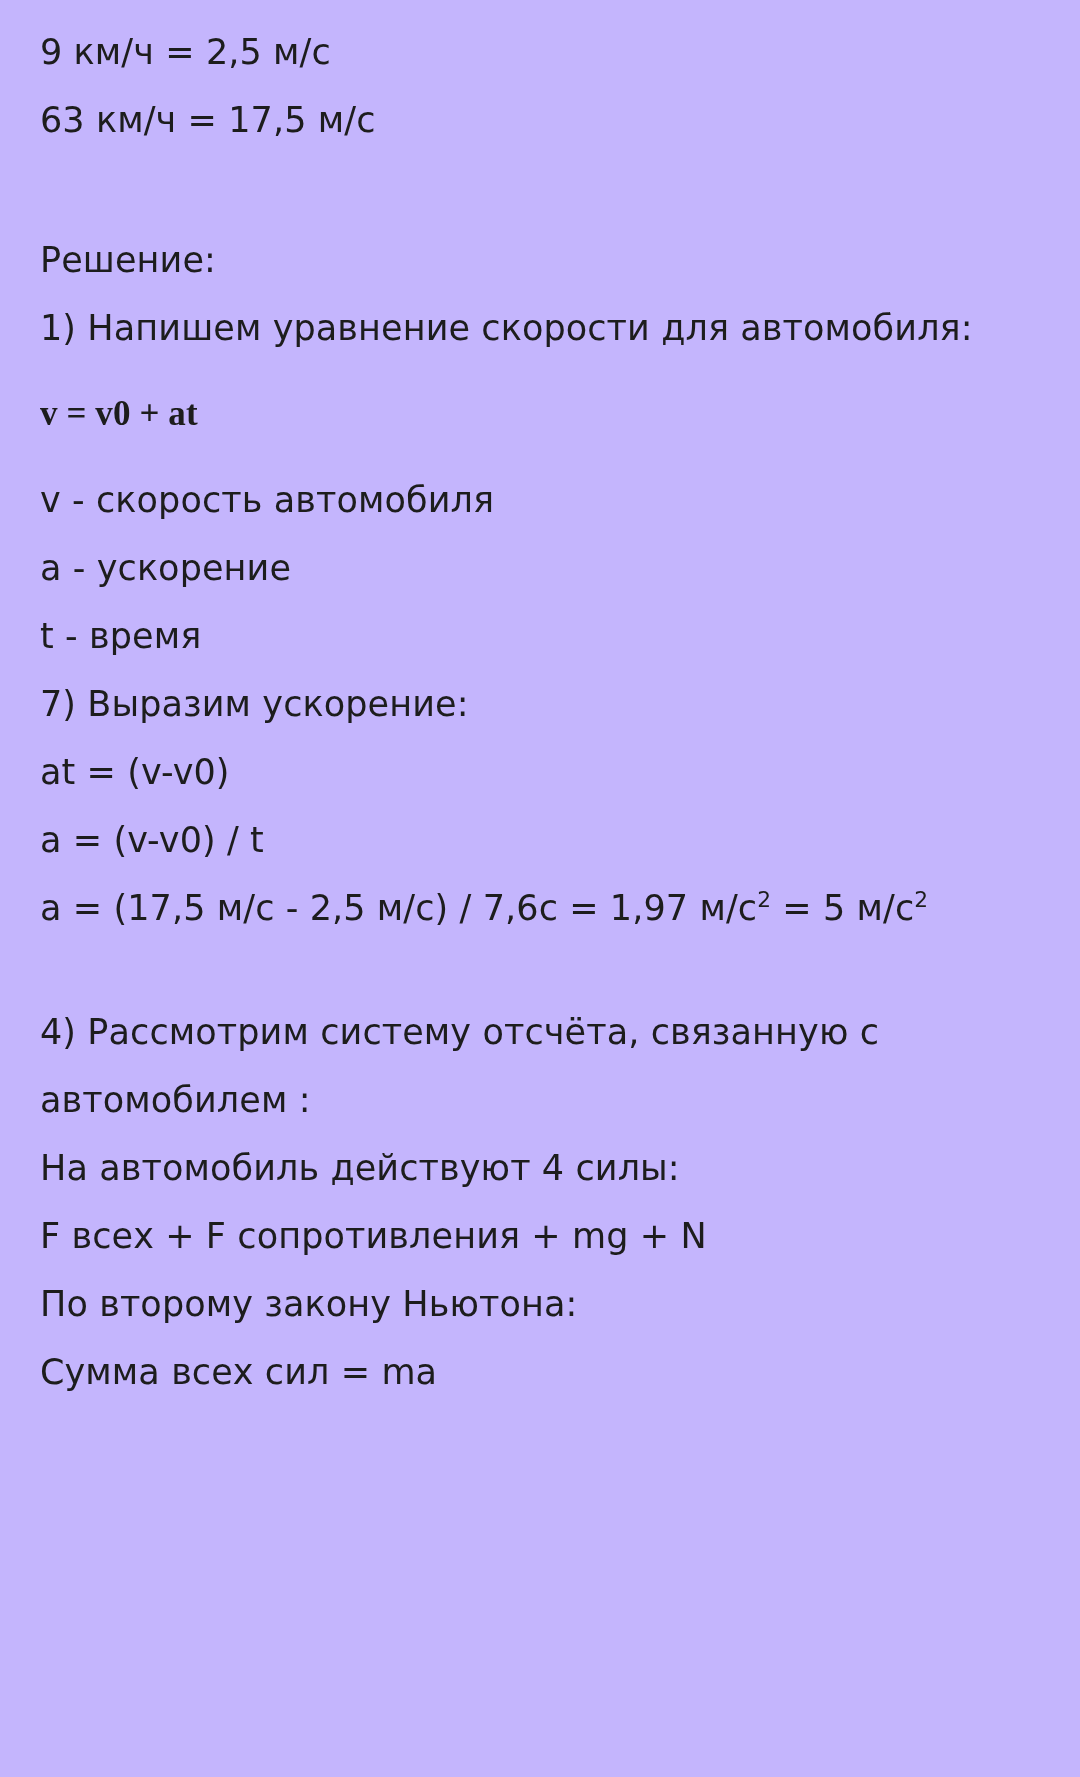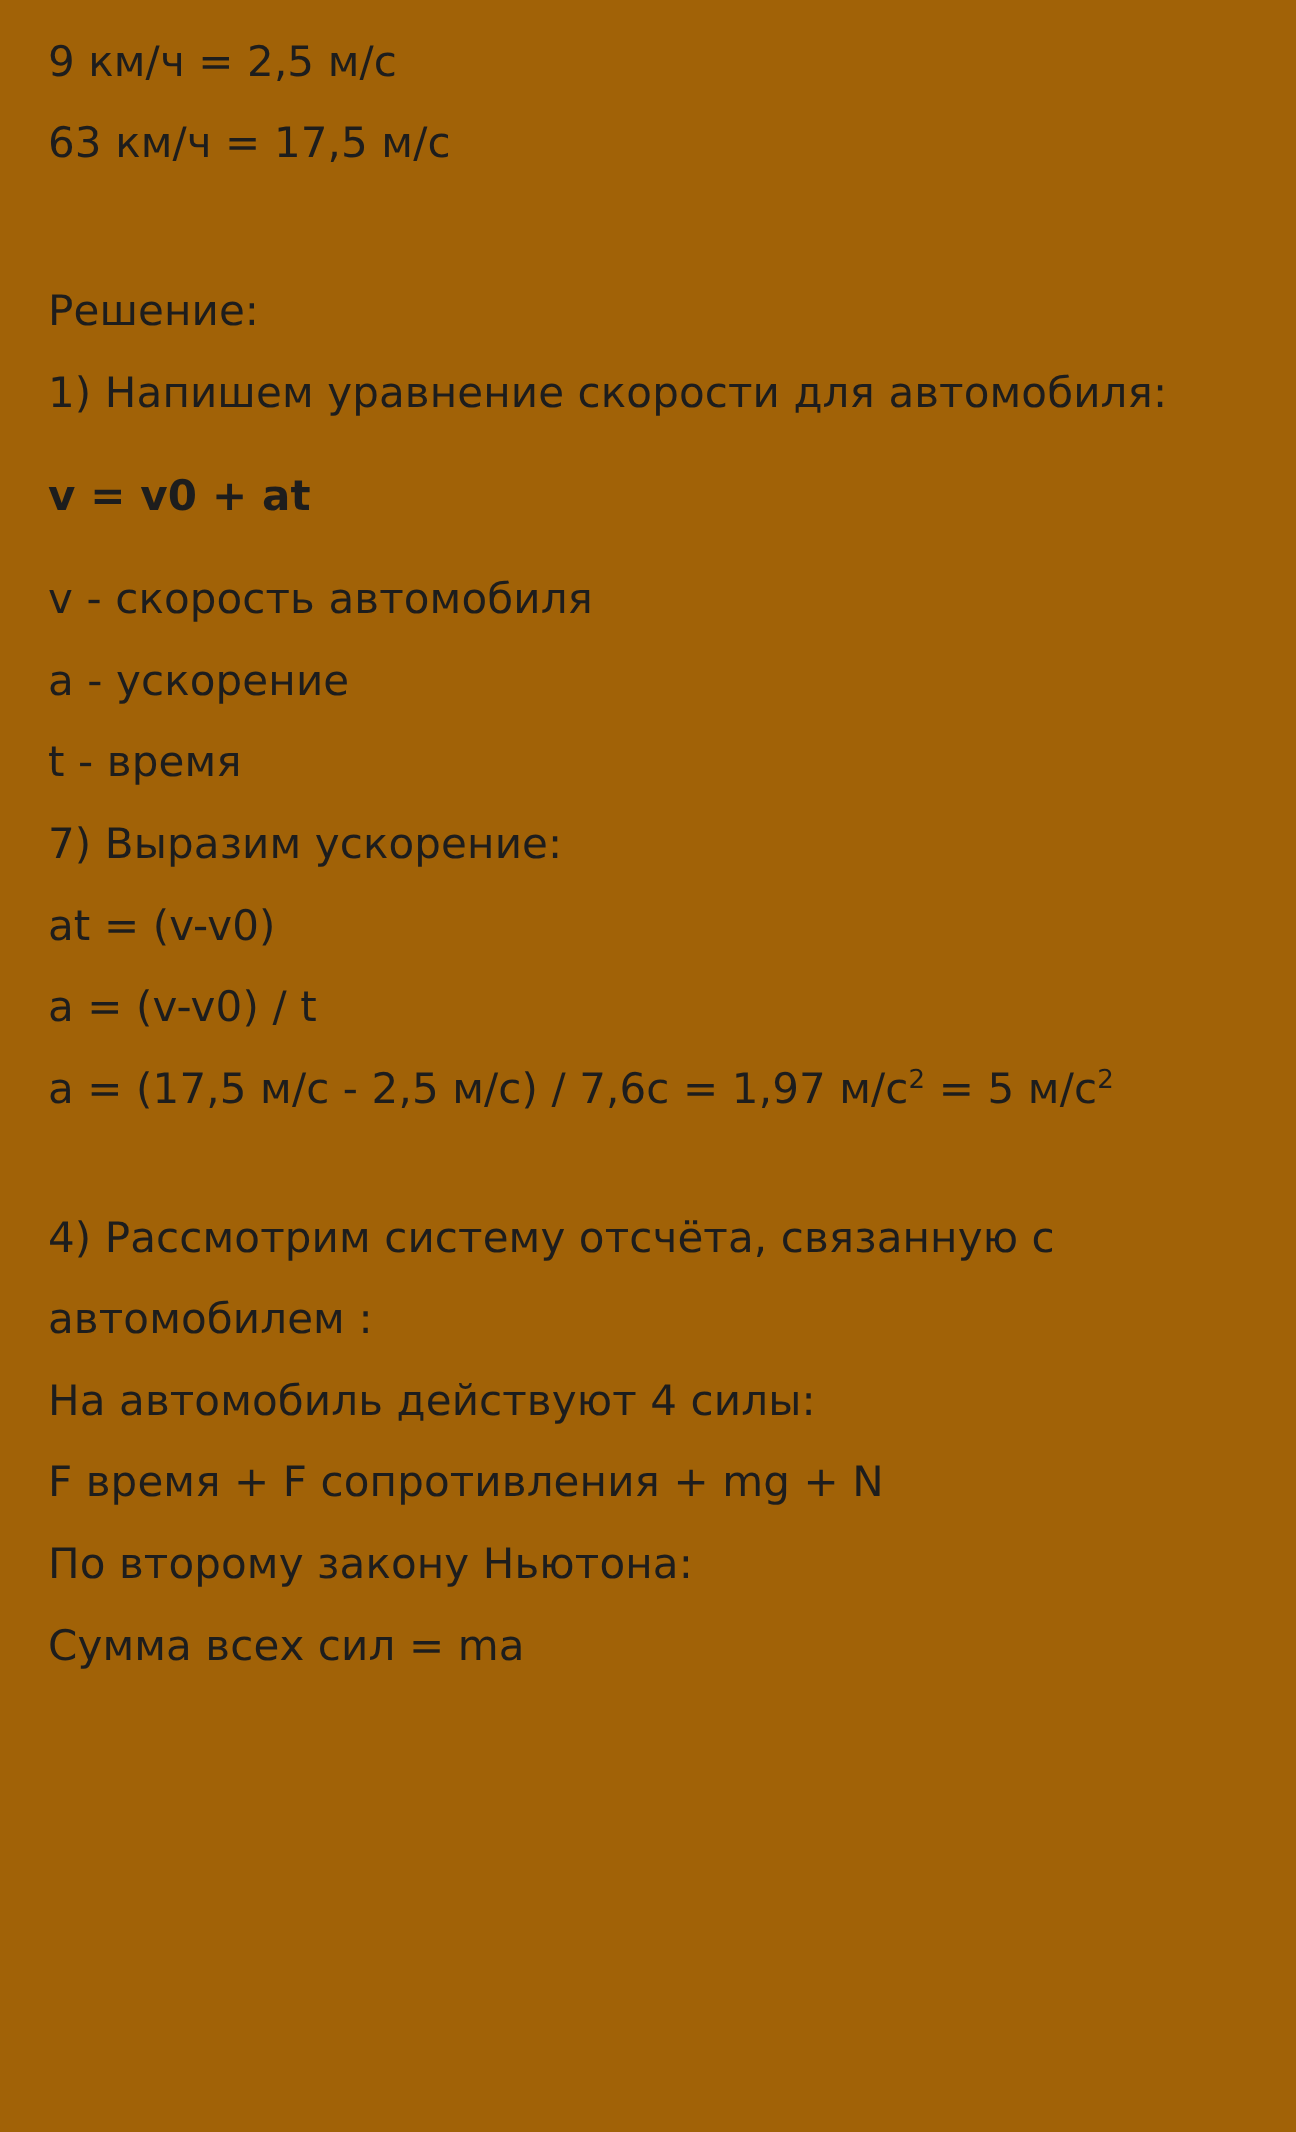--- a/index.html
+++ b/index.html
@@ -12,31 +12,32 @@
     min-height: 1777px;
     font-family: "DejaVu Sans", "Liberation Sans", sans-serif;
     color: #1b1b1b;
     -webkit-font-smoothing: antialiased;
   }
   .page {
     width: 1080px;
     min-height: 1777px;
     box-sizing: border-box;
     padding: 18px 40px 0 40px;
-    background: #a16207;
+    background: #c4b5fd;
   }
   .line {
     font-size: 35px;
     line-height: 68px;
     color: #1d1d1d;
     white-space: pre-wrap;
     letter-spacing: 0.1px;
   }
   .line.bold {
     font-weight: bold;
+    font-family: Liberation Serif, serif;
   }
   .gap-lg {
     height: 72px;
   }
   .gap-md {
     height: 56px;
   }
   .gap-sm {
     height: 18px;
   }
@@ -82,18 +83,18 @@
 
   <div class="block">
     <div class="line"><span>a = (17,5 м/с - 2,5 м/с) / 7,6с = 1,97 м/с</span><sup>2</sup><span> = 5 м/с</span><sup>2</sup></div>
   </div>
 
   <div class="gap-md"></div>
 
   <div class="block">
     <div class="line">4) Рассмотрим систему отсчёта, связанную с автомобилем :</div>
     <div class="line">На автомобиль действуют 4 силы:</div>
-    <div class="line">F время + F сопротивления + mg + N</div>
+    <div class="line">F всех + F сопротивления + mg + N</div>
     <div class="line">По второму закону Ньютона:</div>
     <div class="line">Сумма всех сил = ma</div>
   </div>
 
 </div>
 
 </body></html>

